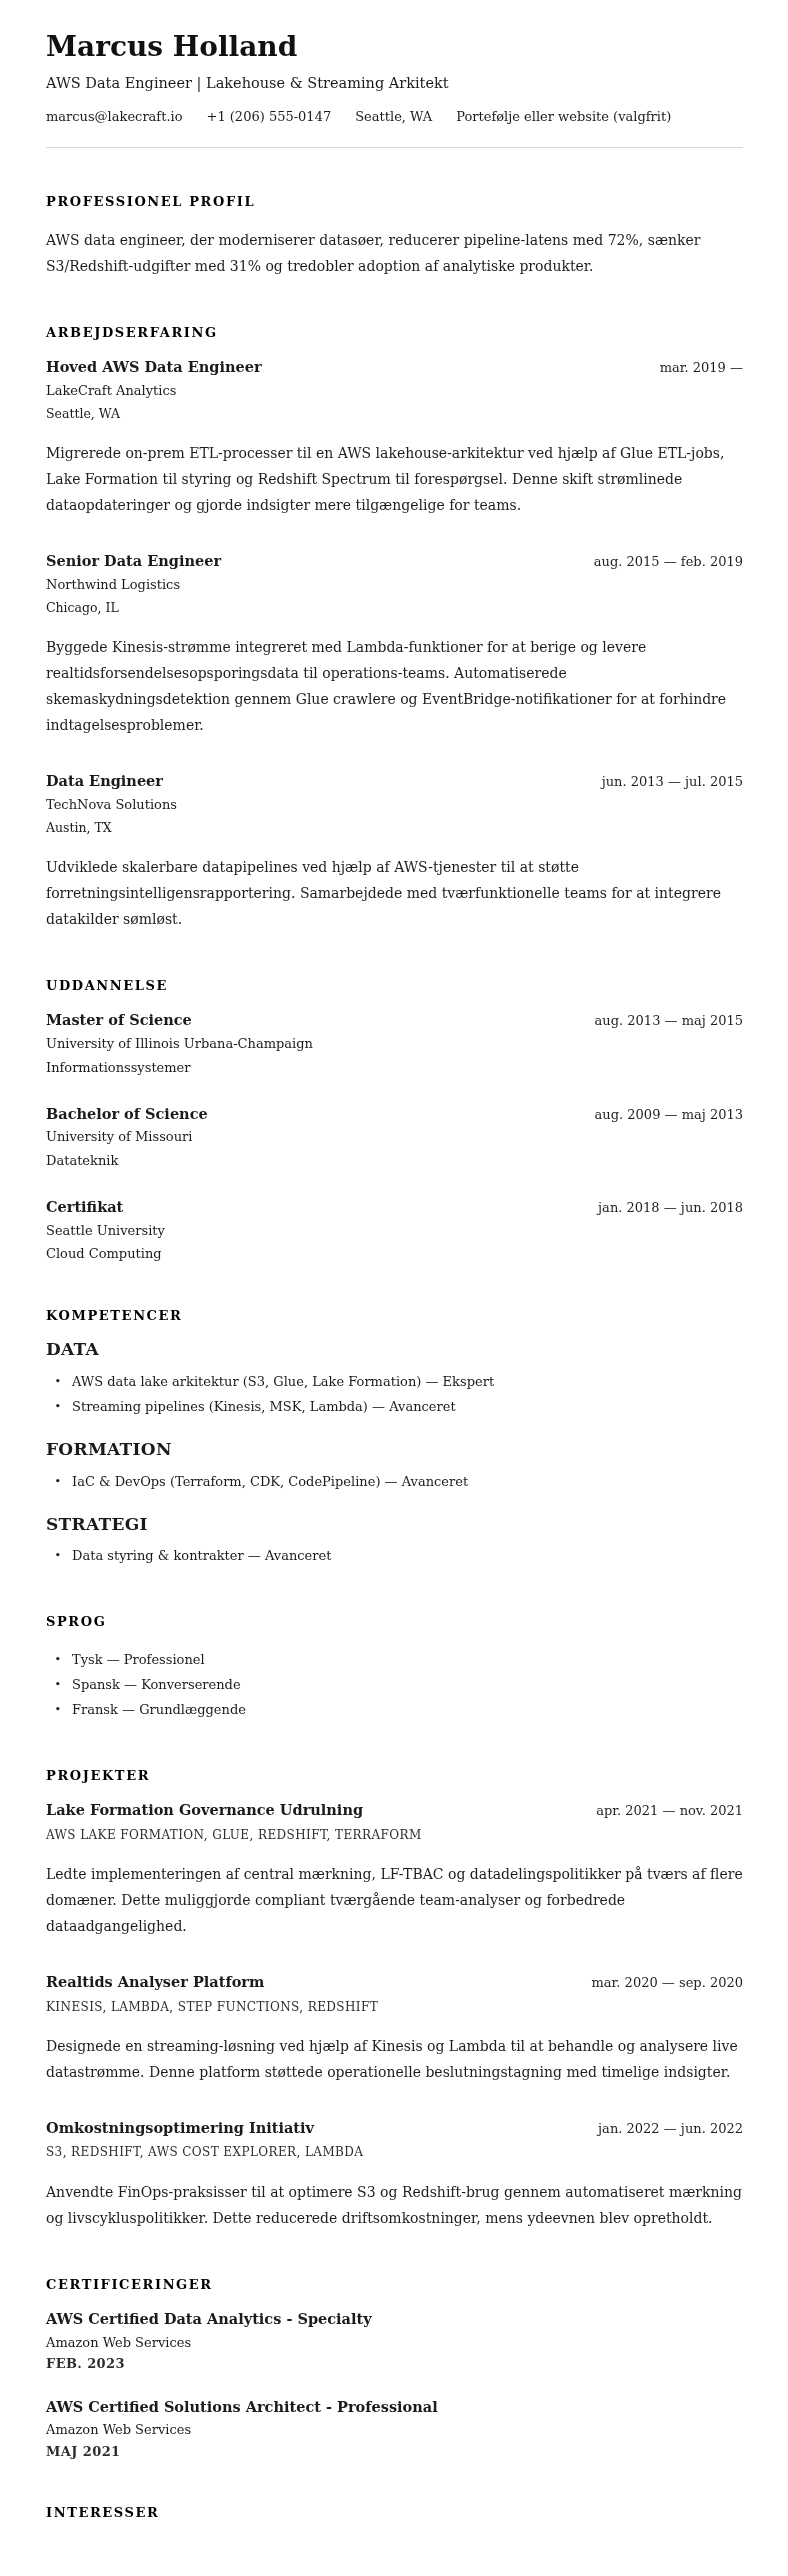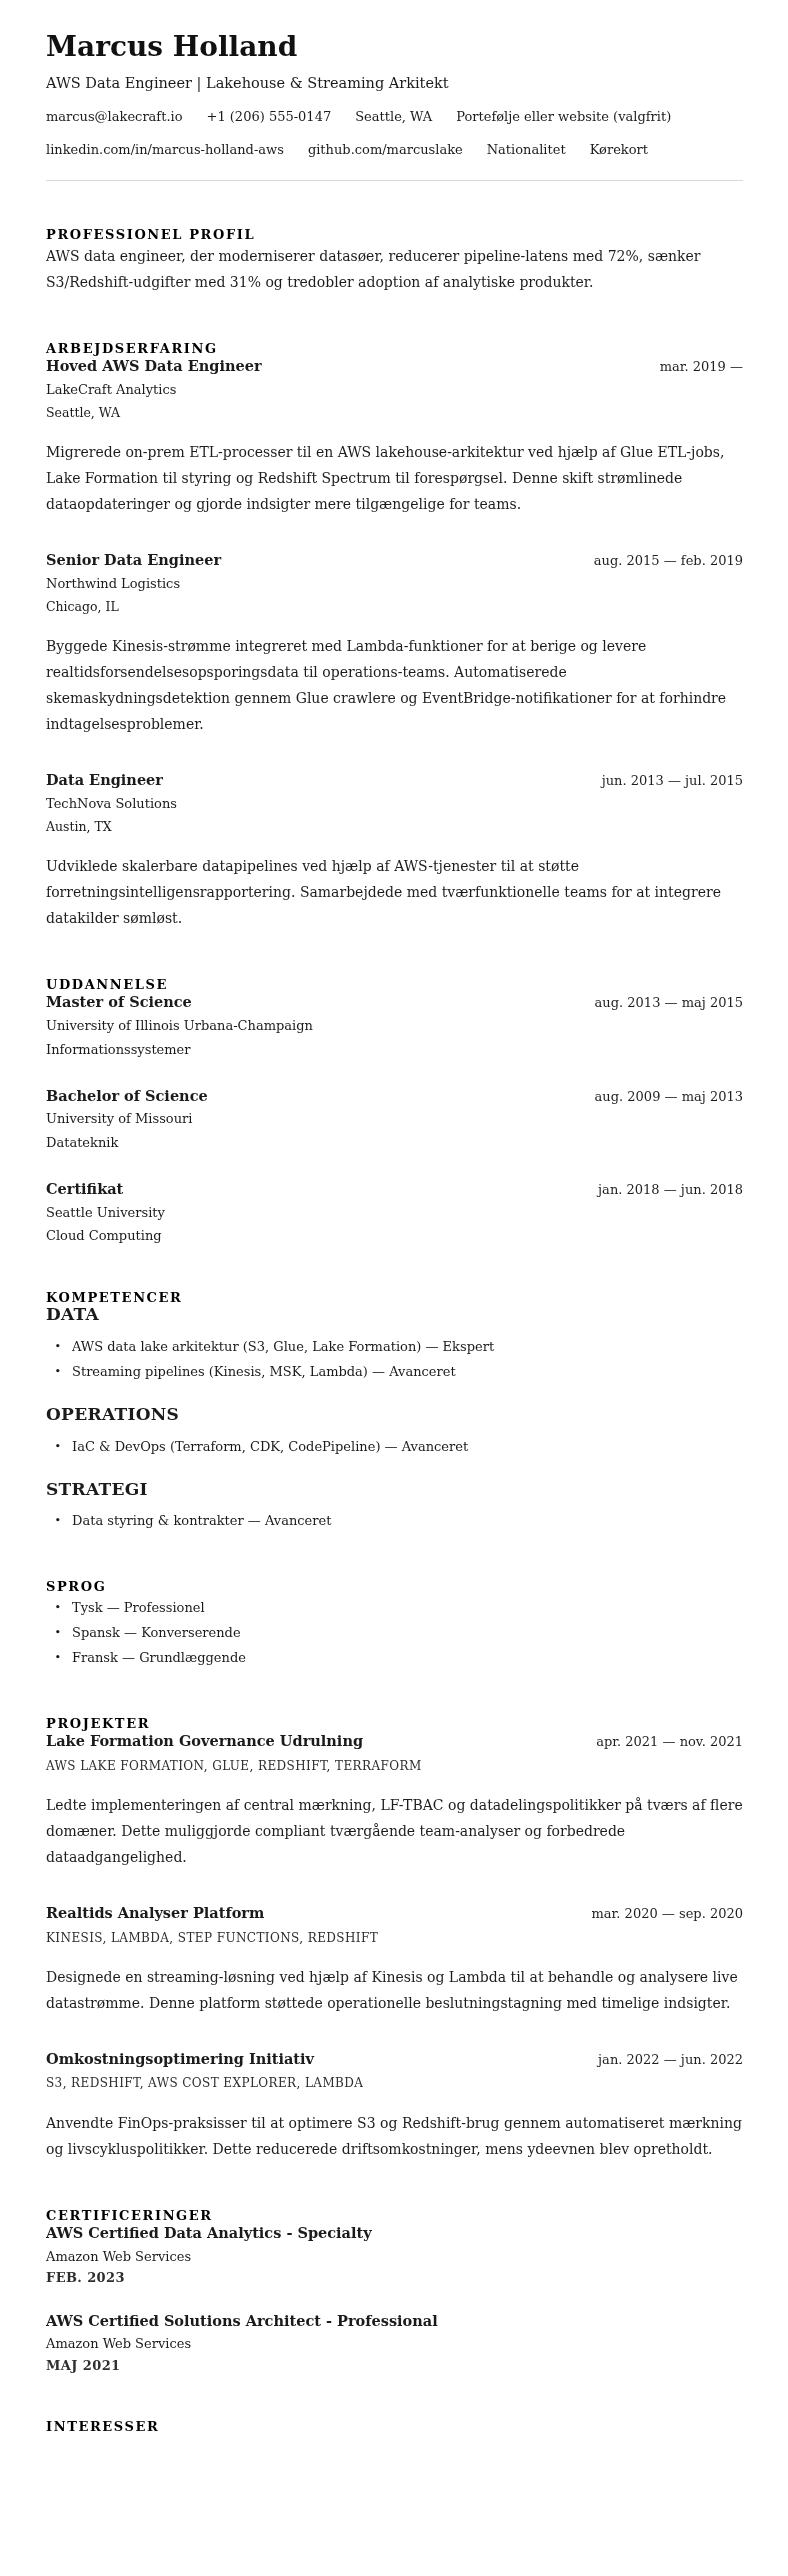--- a/index.html
+++ b/index.html
@@ -11,21 +11,21 @@
 
   
   .name { font-size:28px; line-height:33px; font-weight:700; margin:0; color:#111; }
   .subtitle { font-size:14.5px; line-height:18.4px; margin-top:10.5px; }
   .contact-row { margin-top:16px; font-size:13px; line-height:17px; display:flex; flex-wrap:wrap; column-gap:24px; }
   .divider { border:none; border-top:1.3px solid #d9d9d9; margin:22.3px 0 0 0; }
 
   
   .section { margin-top:46px; }
   .section-heading { font-size:13px; line-height:16px; font-weight:700; letter-spacing:1.6px; margin:0; color:#000000; }
-  .section-body { }
+  .section-body { margin-top:17px; }
 
   
   .entry { margin-bottom:34px; }
   .entry:last-child { margin-bottom:0; }
   .entry-header { display:flex; justify-content:space-between; align-items:baseline; }
   .entry-title { font-size:14.5px; line-height:18.4px; font-weight:700; }
   .entry-dates { font-size:13px; line-height:17px; white-space:nowrap; color:#1f1f1f; }
   .entry-company { font-size:13px; line-height:17px; margin-top:5.3px; }
   .entry-location { font-size:12.5px; line-height:16.4px; margin-top:6.6px; }
   .entry-desc { font-size:14px; line-height:26px; margin-top:18.4px; color:#1d1d1d; }
@@ -50,26 +50,20 @@
   <header>
     <h1 class="name">Marcus Holland</h1>
     <div class="subtitle">AWS Data Engineer | Lakehouse &amp; Streaming Arkitekt</div>
 
     <div class="contact-row">
       <span>marcus@lakecraft.io</span>
       <span>+1 (206) 555-0147</span>
       <span>Seattle, WA</span>
       <span>Portefølje eller website (valgfrit)</span>
     </div>
-    <div class="contact-row">
-      <span>linkedin.com/in/marcus-holland-aws</span>
-      <span>github.com/marcuslake</span>
-      <span>Nationalitet</span>
-      <span>Kørekort</span>
-    </div>
 
     <hr class="divider">
   </header>
 
   <section class="section">
     <h2 class="section-heading">PROFESSIONEL PROFIL</h2>
     <div class="section-body">
       <p class="entry-desc" style="margin-top:0;">AWS data engineer, der moderniserer datasøer, reducerer pipeline-latens med 72%, sænker S3/Redshift-udgifter med 31% og tredobler adoption af analytiske produkter.</p>
     </div>
   </section>
@@ -151,21 +145,21 @@
 
       <div class="skill-group">
         <div class="skill-group-name">DATA</div>
         <ul class="dot-list">
           <li>AWS data lake arkitektur (S3, Glue, Lake Formation) — Ekspert</li>
           <li>Streaming pipelines (Kinesis, MSK, Lambda) — Avanceret</li>
         </ul>
       </div>
 
       <div class="skill-group">
-        <div class="skill-group-name">OPERATIONS</div>
+        <div class="skill-group-name">FORMATION</div>
         <ul class="dot-list">
           <li>IaC &amp; DevOps (Terraform, CDK, CodePipeline) — Avanceret</li>
         </ul>
       </div>
 
       <div class="skill-group">
         <div class="skill-group-name">STRATEGI</div>
         <ul class="dot-list">
           <li>Data styring &amp; kontrakter — Avanceret</li>
         </ul>

